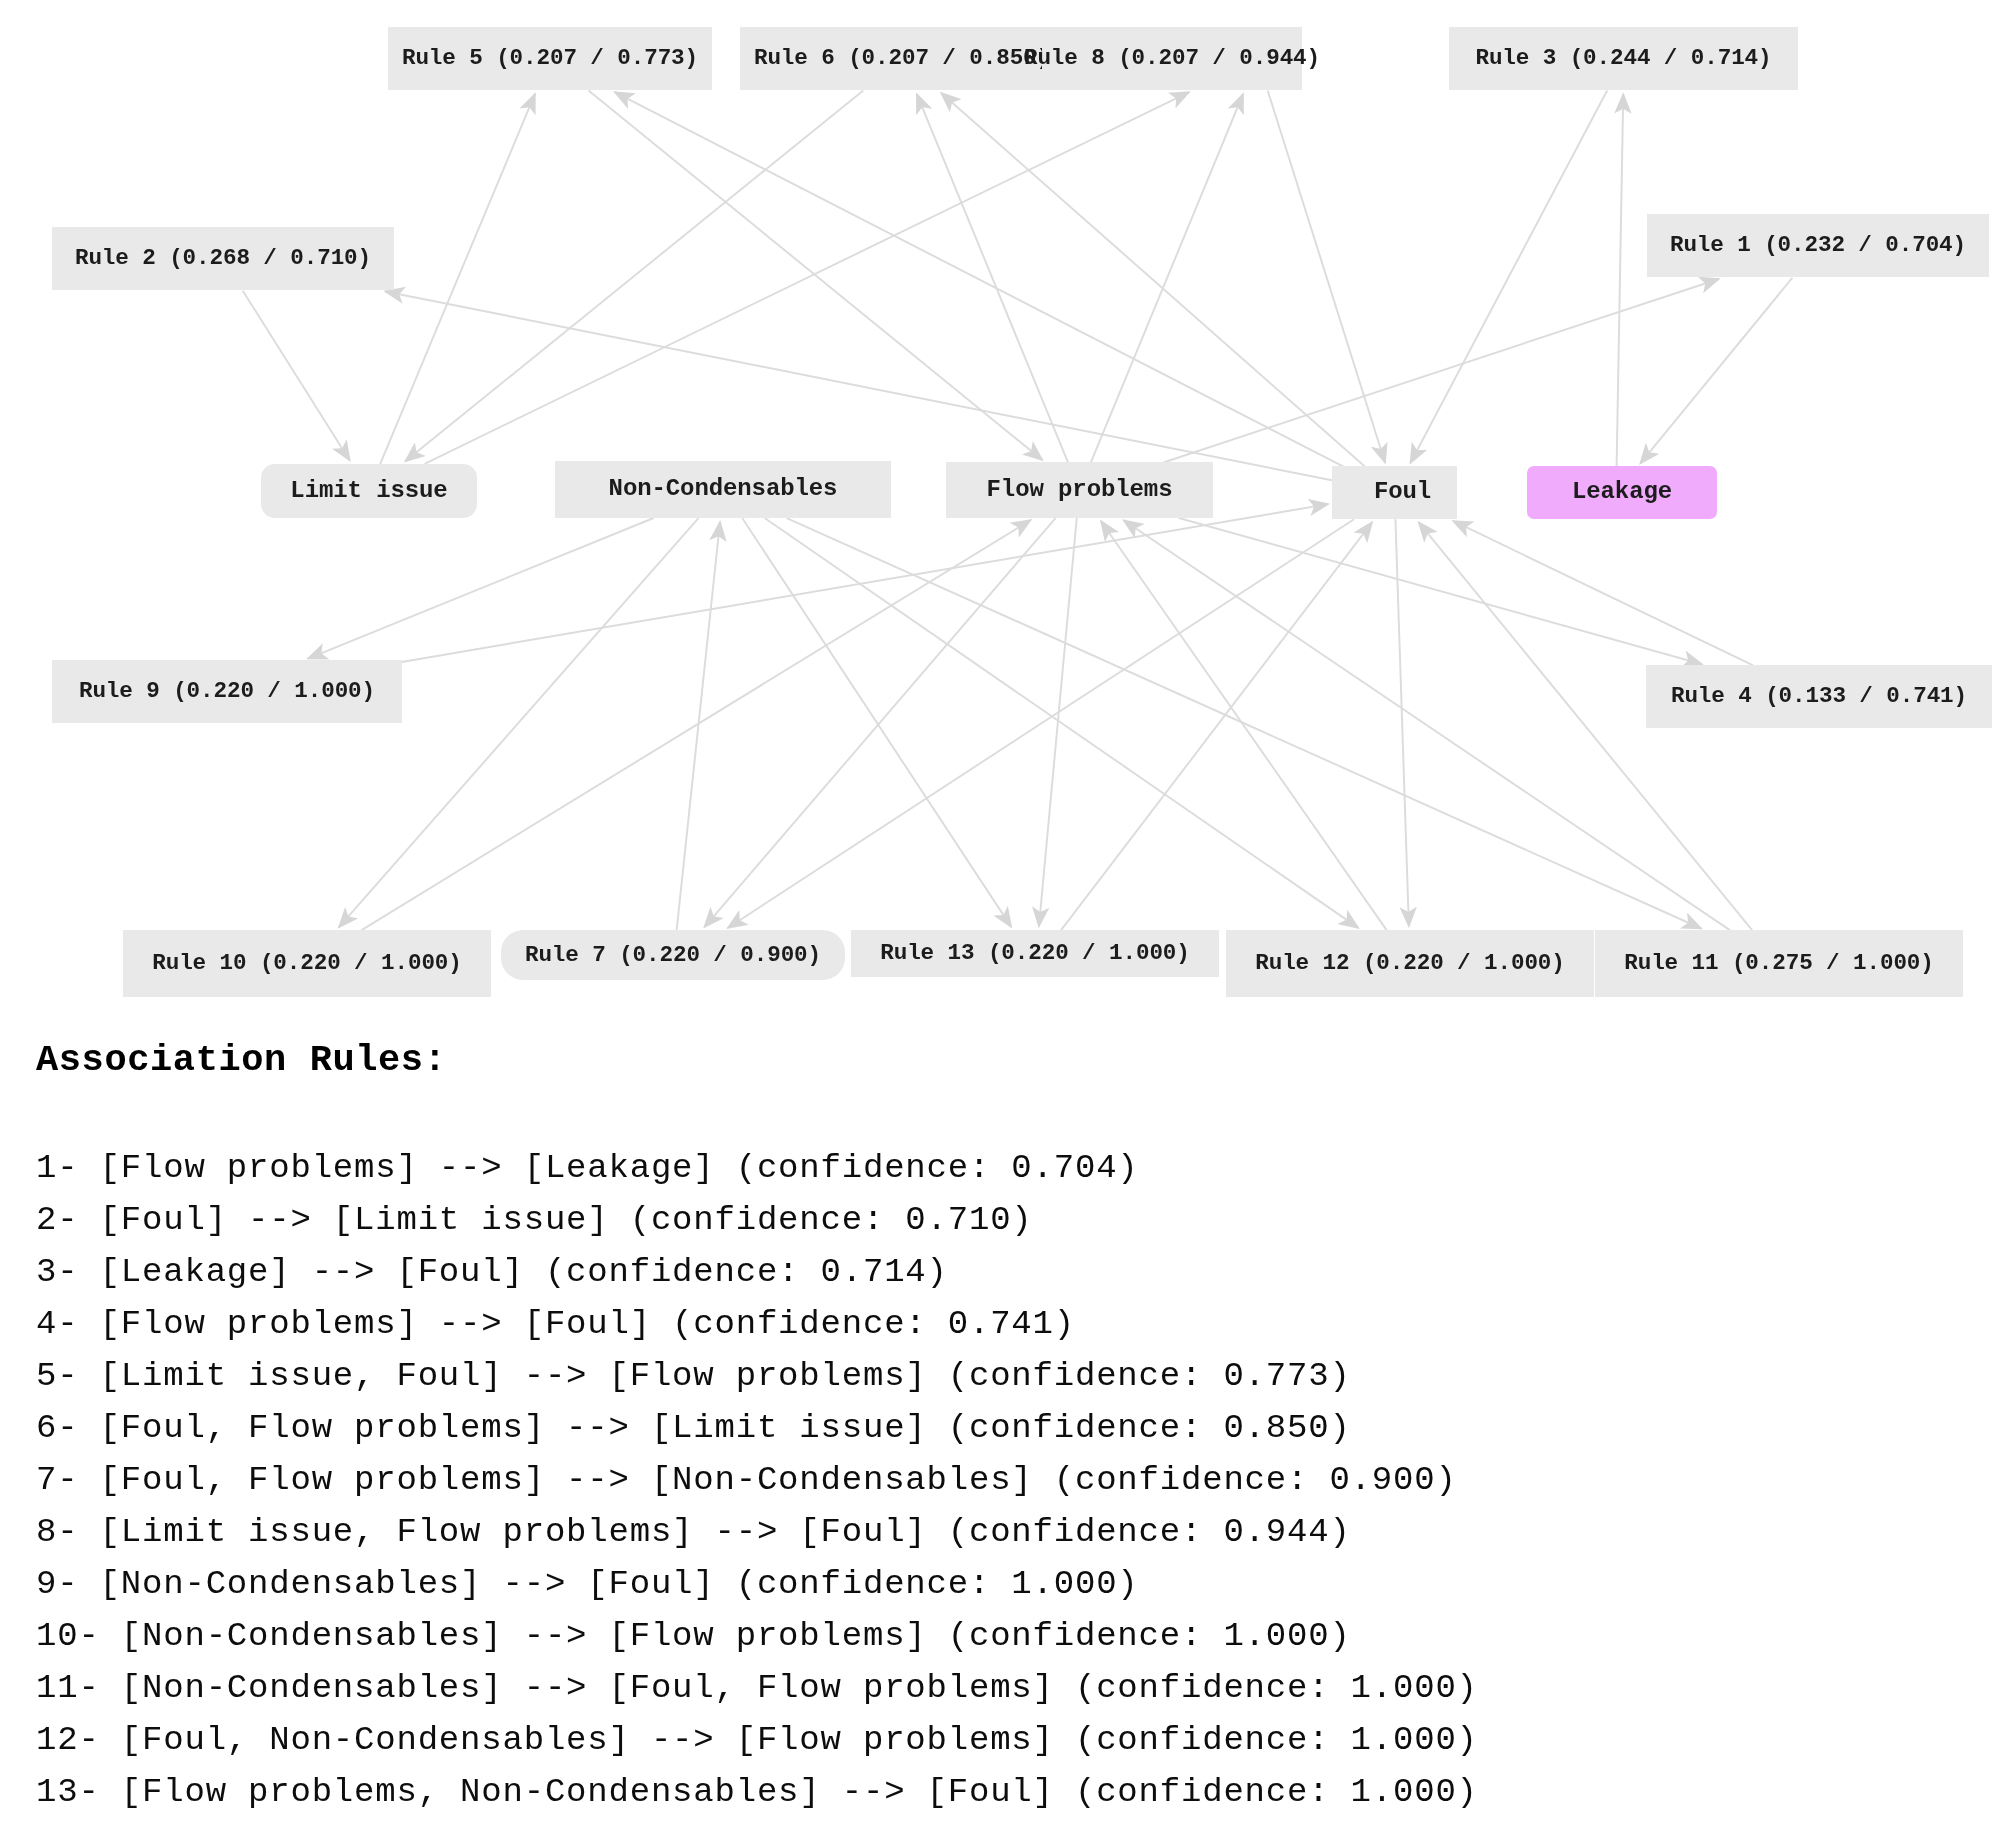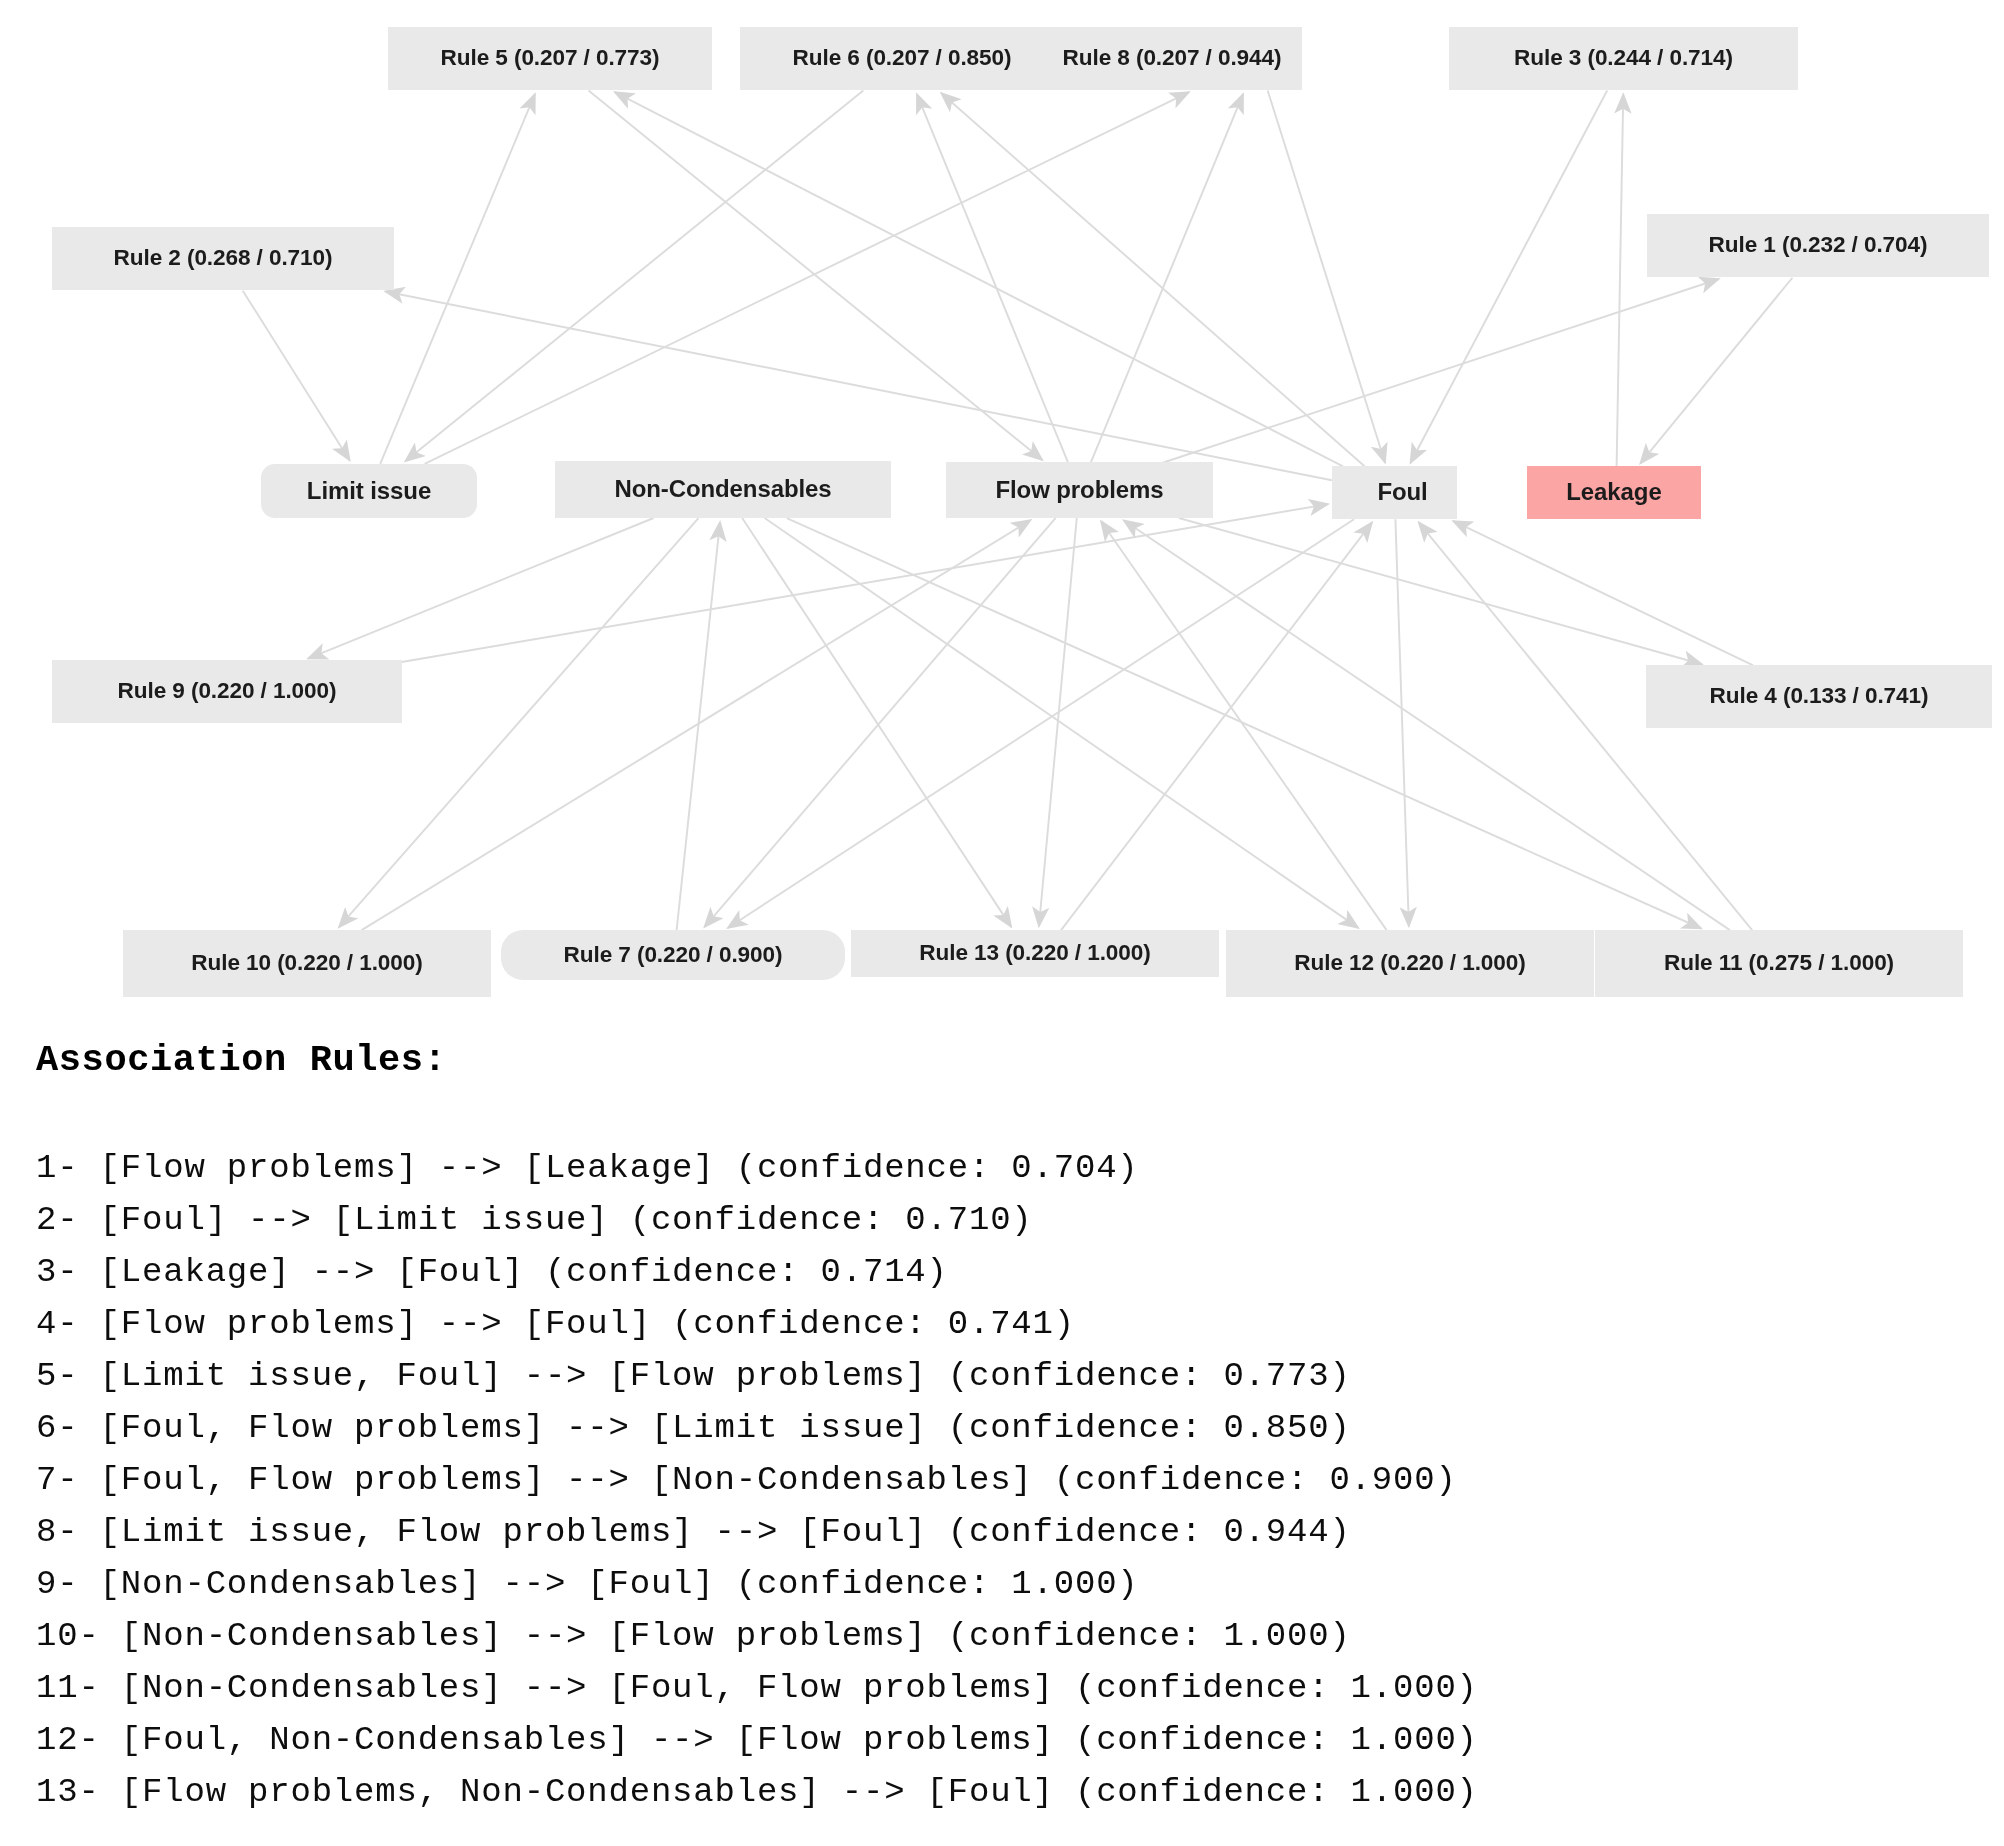--- a/index.html
+++ b/index.html
@@ -13,20 +13,21 @@
     font-family: "Liberation Sans", sans-serif;
     overflow: hidden;
   }
 
   
   #graph-panel {
     position: relative;
     width: 2005px;
     height: 1027px;
     background: #ffffff;
+    font-family: Liberation Mono, monospace;
   }
   #edge-layer {
     position: absolute;
     left: 0;
     top: 0;
     width: 2005px;
     height: 1027px;
     pointer-events: none;
   }
   .node {
@@ -157,21 +158,21 @@
       </div>
       <div class="node item" style="left: 555px; top: 461px; width: 336px; height: 57px; background: rgb(233, 233, 233);">
         <span>Non-Condensables</span>
       </div>
       <div class="node item" style="left: 946px; top: 462px; width: 267px; height: 56px; background: rgb(233, 233, 233);">
         <span>Flow problems</span>
       </div>
       <div class="node item" style="left: 1332px; top: 466px; width: 125px; height: 53px; background: rgb(233, 233, 233); padding-left: 16px;">
         <span>Foul</span>
       </div>
-      <div class="node item" style="left: 1527px; top: 466px; width: 174px; height: 53px; background: #fca5a5;">
+      <div class="node item" style="left: 1527px; top: 466px; width: 190px; height: 53px; background: #f0abfc; border-radius: 7px;">
         <span>Leakage</span>
       </div>
       <div class="node rule" style="left: 52px; top: 660px; width: 350px; height: 63px; background: rgb(233, 233, 233);">
         <span>Rule 9 (0.220 / 1.000)</span>
       </div>
       <div class="node rule" style="left: 1646px; top: 665px; width: 346px; height: 63px; background: rgb(233, 233, 233);">
         <span>Rule 4 (0.133 / 0.741)</span>
       </div>
       <div class="node rule" style="left: 123px; top: 930px; width: 368px; height: 67px; background: rgb(233, 233, 233);">
         <span>Rule 10 (0.220 / 1.000)</span>

